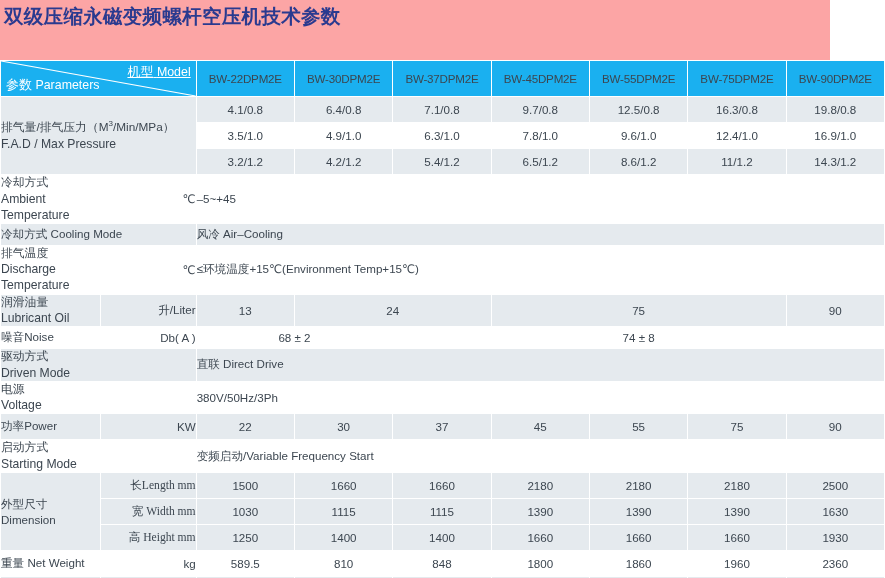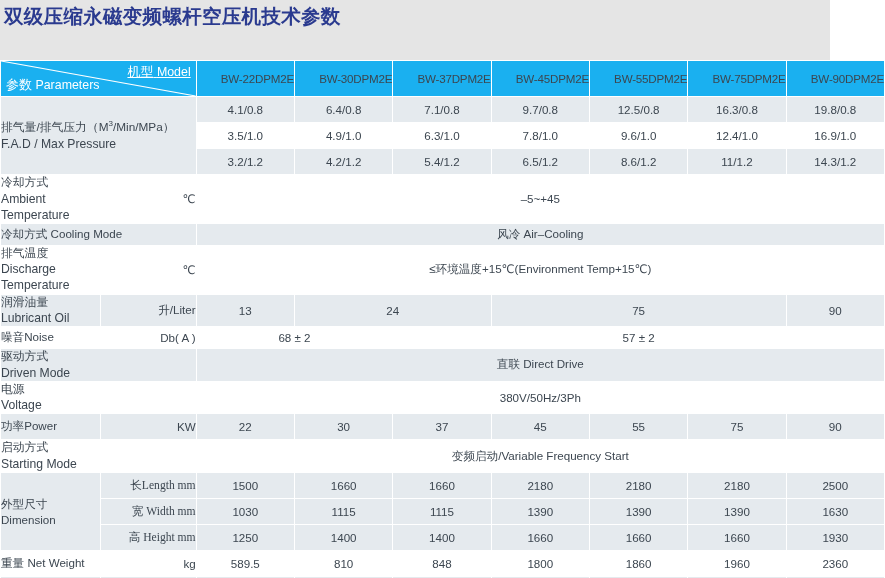--- a/index.html
+++ b/index.html
@@ -6,21 +6,21 @@
   html, body {
     margin: 0; padding: 0;
     width: 885px; height: 578px;
     background: #ffffff;
     font-family: "Liberation Sans", "DejaVu Sans", sans-serif;
     overflow: hidden;
   }
   #page {
     width: 830px; height: 578px;
     position: relative;
-    background: #e5e5e5;
+    background: #fca5a5;
   }
 
   
   .title-zh {
     position: absolute;
     left: 4px; top: 3px;
     font-size: 19.5px;
     font-weight: bold;
     color: #2a3a8f;
     letter-spacing: 0.3px;
@@ -79,36 +79,36 @@
     position: absolute;
     left: 5px; bottom: 2px;
     color: #ffffff;
     font-size: 12.4px;
     white-space: nowrap;
   }
   .hdr-corner .lbl-params .zh { font-size: 13px; font-weight: normal; }
   .hdr-model {
     background: #1ab0f0;
     color: #ffffff;
-    text-align: right;
+    text-align: center;
     height: 36px;
     font-size: 13.2px;
     letter-spacing: -0.2px;
     white-space: nowrap;
   }
 
   
   .val {
     text-align: center;
     font-size: 12.2px;
     color: #4a545e;
     height: 26px;
   }
   .wide {
-    text-align: center;
+    text-align: left;
     font-size: 12.2px;
     color: #4a545e;
   }
   .lbl {
     padding: 3px 6px 3px 6px;
     line-height: 1.32;
     font-size: 11.8px;
     color: #4a545e;
   }
   .lbl .zh { font-size: 11.8px; }
@@ -256,21 +256,21 @@
       <td class="val bg-g" colspan="1">13</td>
       <td class="val bg-g" colspan="2">24</td>
       <td class="val bg-g" colspan="3">75</td>
       <td class="val bg-g" colspan="1">90</td>
     </tr>
 
     <tr>
       <td class="lbl-inline bg-w">噪音Noise</td>
       <td class="unit bg-w">Db( A )</td>
       <td class="val bg-w" colspan="2" style="height:22px">68 ± 2</td>
-      <td class="val bg-w" colspan="5" style="height:22px">57 ± 2</td>
+      <td class="val bg-w" colspan="5" style="height:22px">74 ± 8</td>
     </tr>
 
     <tr>
       <td class="lbl bg-g" colspan="2">
         <div class="zh">驱动方式</div>
         <div class="en">Driven Mode</div>
       </td>
       <td class="wide bg-g" colspan="7">直联 Direct Drive</td>
     </tr>
 

